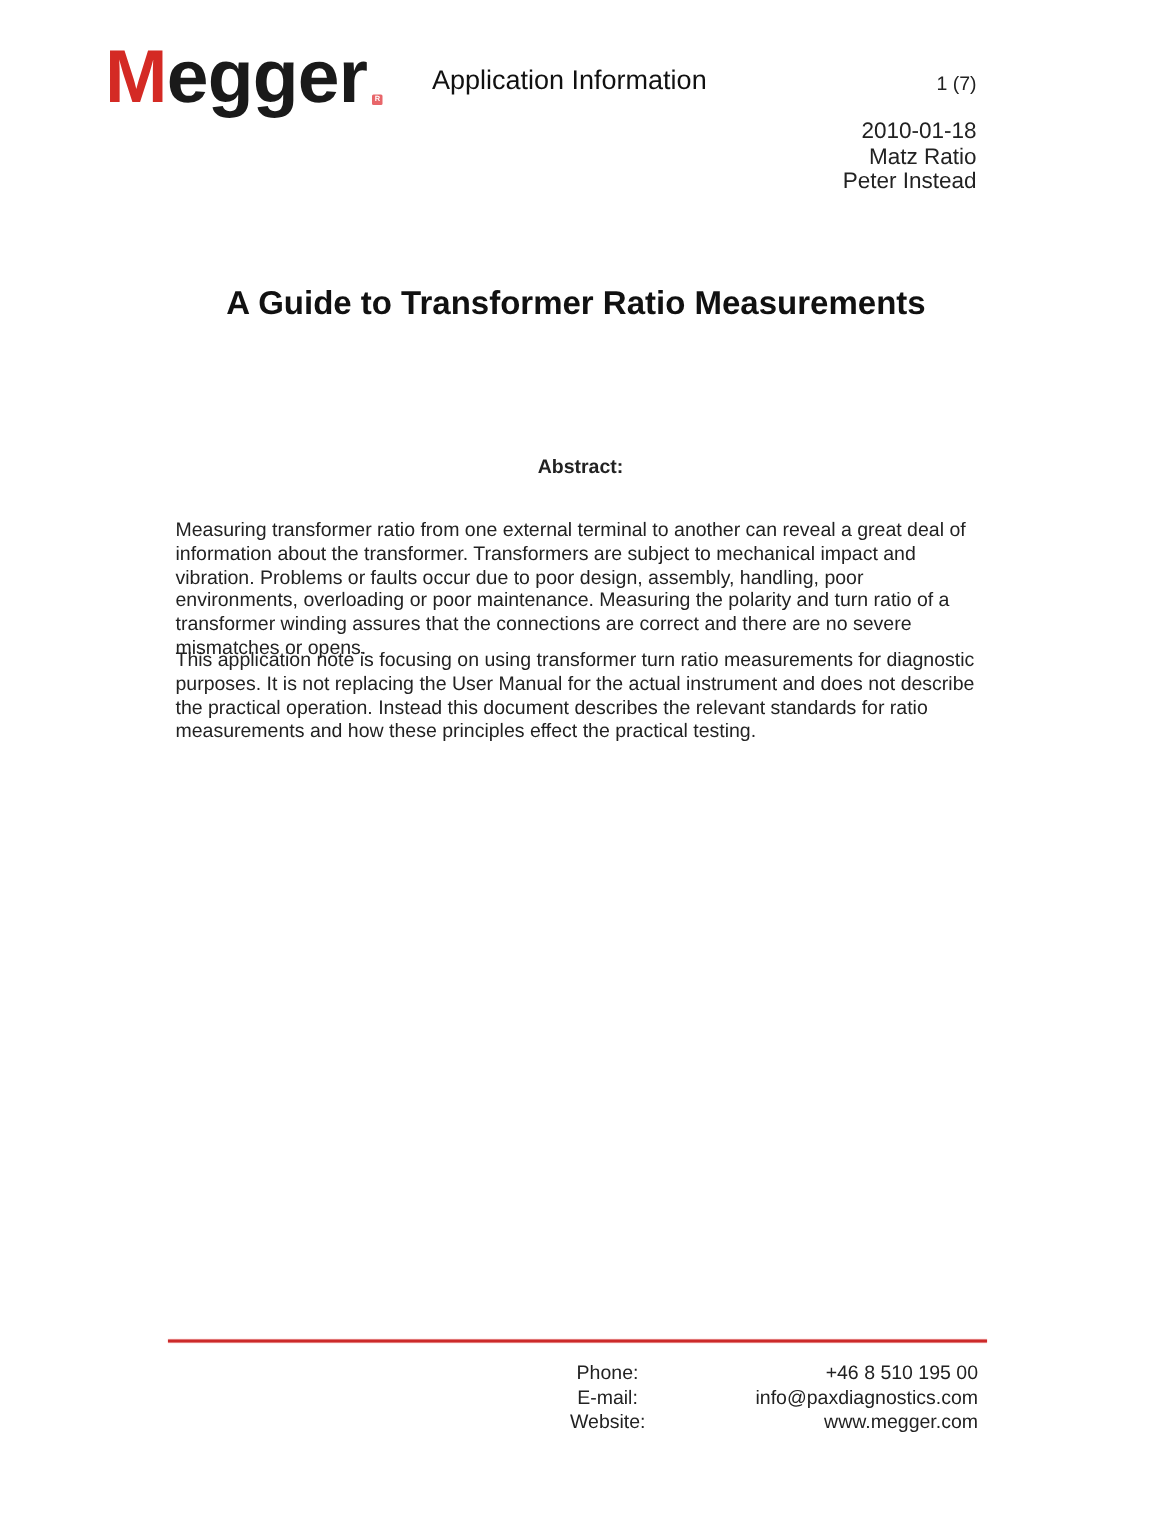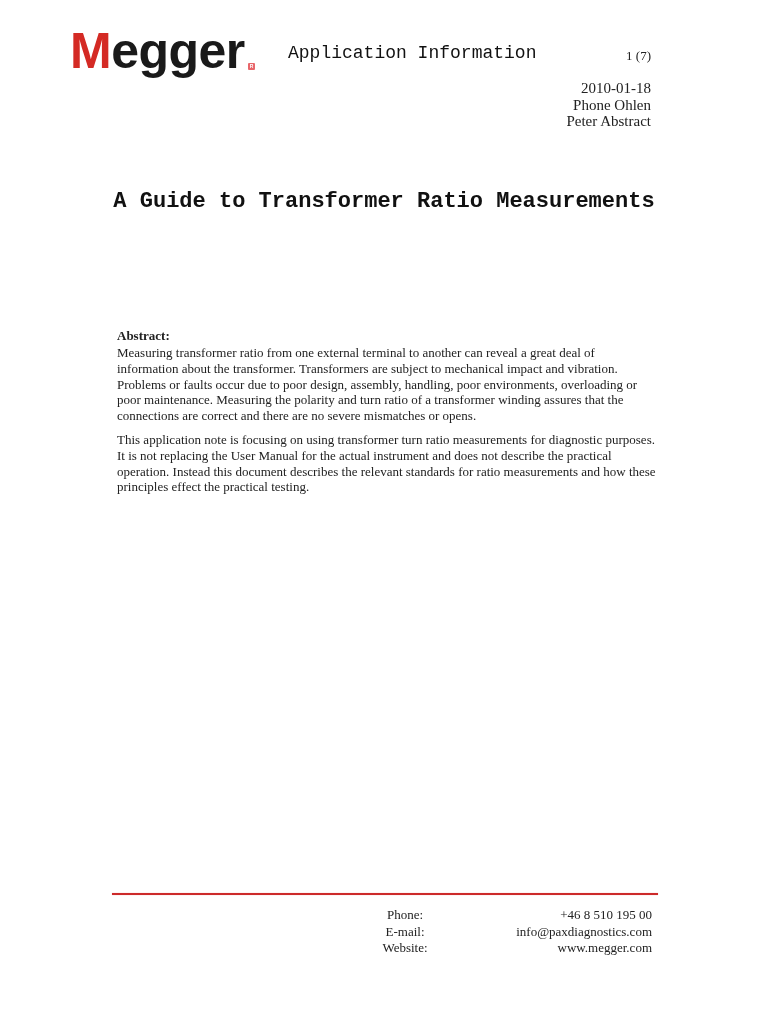--- a/index.html
+++ b/index.html
@@ -8,24 +8,24 @@
       background: #ffffff;
     }
     body {
       width: 768px;
       height: 1024px;
       position: relative;
       overflow: hidden;
       color: #111111;
     }
     .serif {
-      font-family: Liberation Serif, serif;
+      font-family: Liberation Sans, sans-serif;
     }
     .sans {
-      font-family: Liberation Mono, monospace;
+      font-family: Liberation Sans, sans-serif;
     }
     
     .logo {
       position: absolute;
       left: 70px;
       top: 28px;
       height: 46px;
       display: flex;
       align-items: flex-end;
       font-family: "Liberation Sans", "DejaVu Sans", sans-serif;
@@ -92,22 +92,23 @@
     
     .body-text {
       position: absolute;
       left: 117px;
       width: 540px;
       font-size: 13px;
       line-height: 15.8px;
       color: #222;
     }
     .abstract-heading {
-      top: 328px;
-      font-weight: 700;
+      top: 303px;
+      font-weight: 700;
+      text-align: center;
     }
     .para1 {
       top: 345px;
     }
     .para2 {
       top: 432px;
     }
     .body-text p {
       margin: 0;
     }
@@ -165,22 +166,22 @@
     <span class="rest">egger</span>
     <span class="reg">R</span>
 </div>
 
 <div class="app-info sans">Application Information</div>
 
 <div class="page-num serif">1 (7)</div>
 
 <div class="meta serif">
   <div>2010-01-18</div>
-  <div>Phone Ohlen</div>
-  <div>Peter Abstract</div>
+  <div>Matz Ratio</div>
+  <div>Peter Instead</div>
 </div>
 
 <h1 class="title sans" style="margin:0;">A Guide to Transformer Ratio Measurements</h1>
 
 <div class="body-text serif abstract-heading">Abstract:</div>
 
 <div class="body-text serif para1">
   <p>Measuring transformer ratio from one external terminal to another can reveal a great deal of information about the transformer. Transformers are subject to mechanical impact and vibration. Problems or faults occur due to poor design, assembly, handling, poor environments, overloading or poor maintenance. Measuring the polarity and turn ratio of a transformer winding assures that the connections are correct and there are no severe mismatches or opens.</p>
 </div>
 

